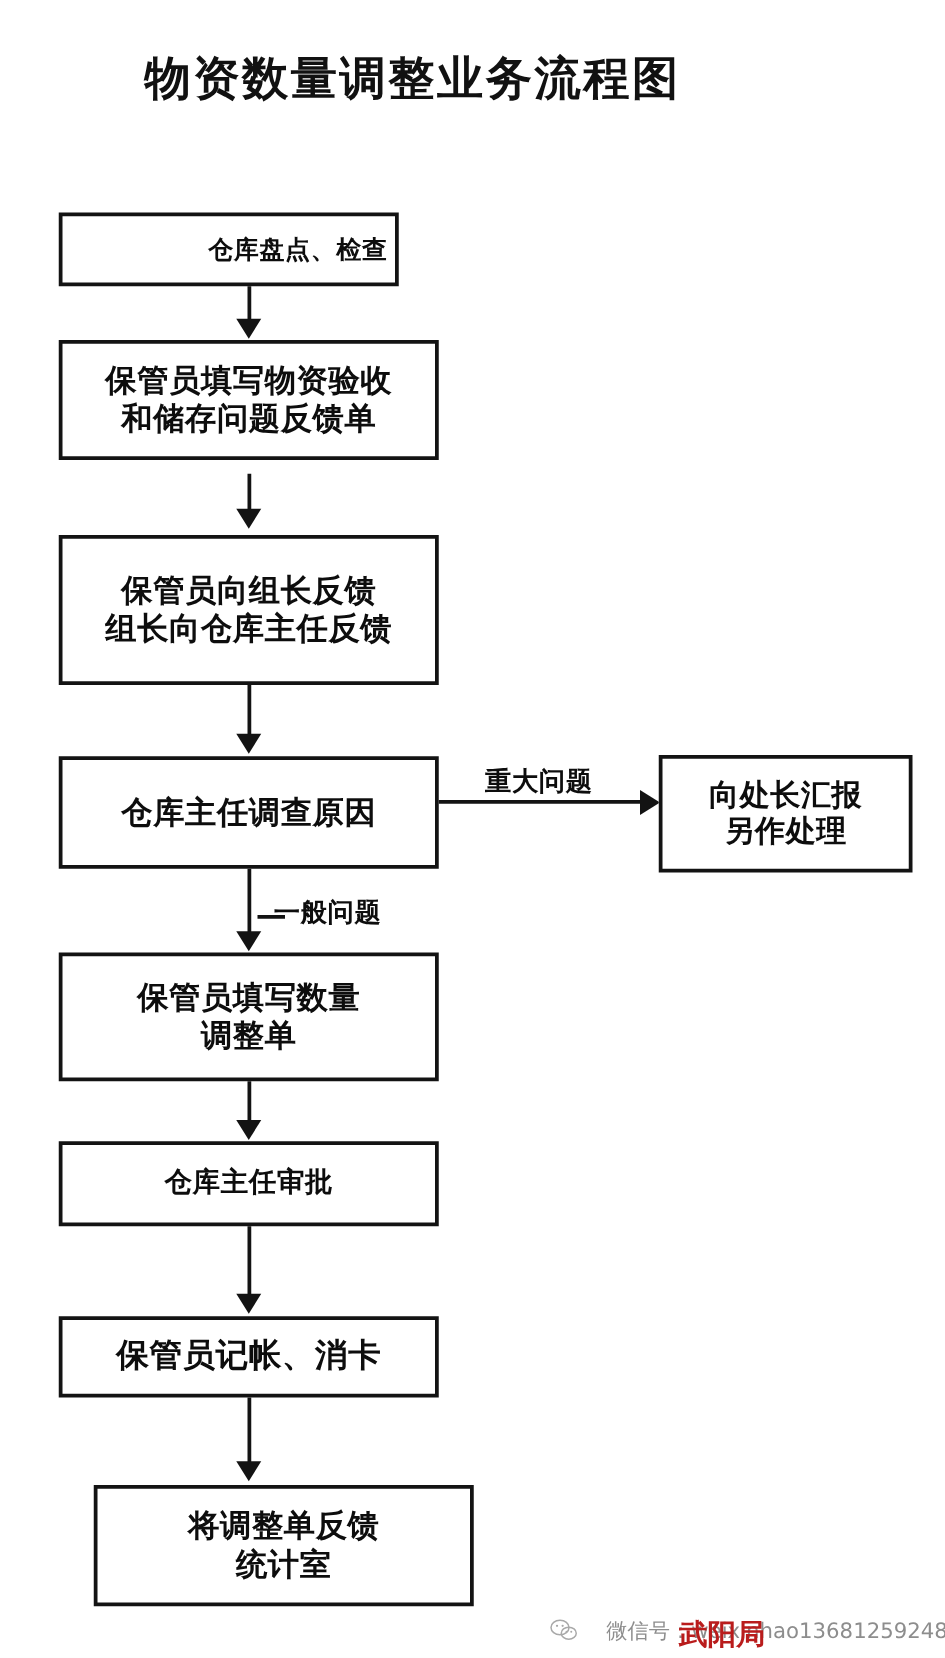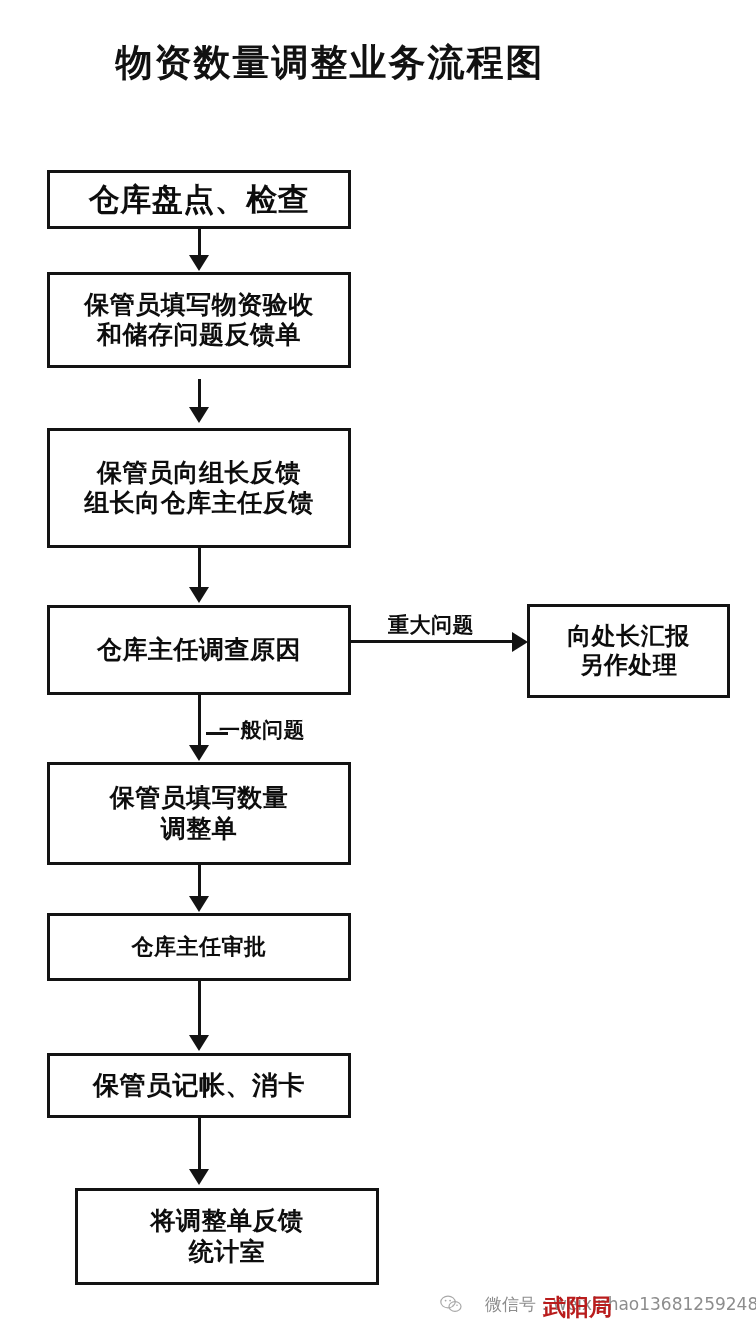--- a/index.html
+++ b/index.html
@@ -134,21 +134,21 @@
     white-space: nowrap;
   }
 </style>
 </head>
 <body>
 
 <div id="page">
 
   <div class="title">物资数量调整业务流程图</div>
 
-  <div class="node" style="left:47px; top:170px; width:304px; height:59px; font-size:31px;">
+  <div class="node" style="left:47px; top:170px; width:272px; height:59px; font-size:20px;justify-content:flex-end;">
     <span class="txt">仓库盘点、检查</span>
   </div>
 
   <div class="vline" style="left:198px; top:229px; height:28px;"></div>
   <div class="arrow-down" style="left:189px; top:255px;"></div>
 
   <div class="node" style="left:47px; top:272px; width:304px; height:96px;">
     <span class="txt">保管员填写物资验收
 和储存问题反馈单</span>
   </div>

